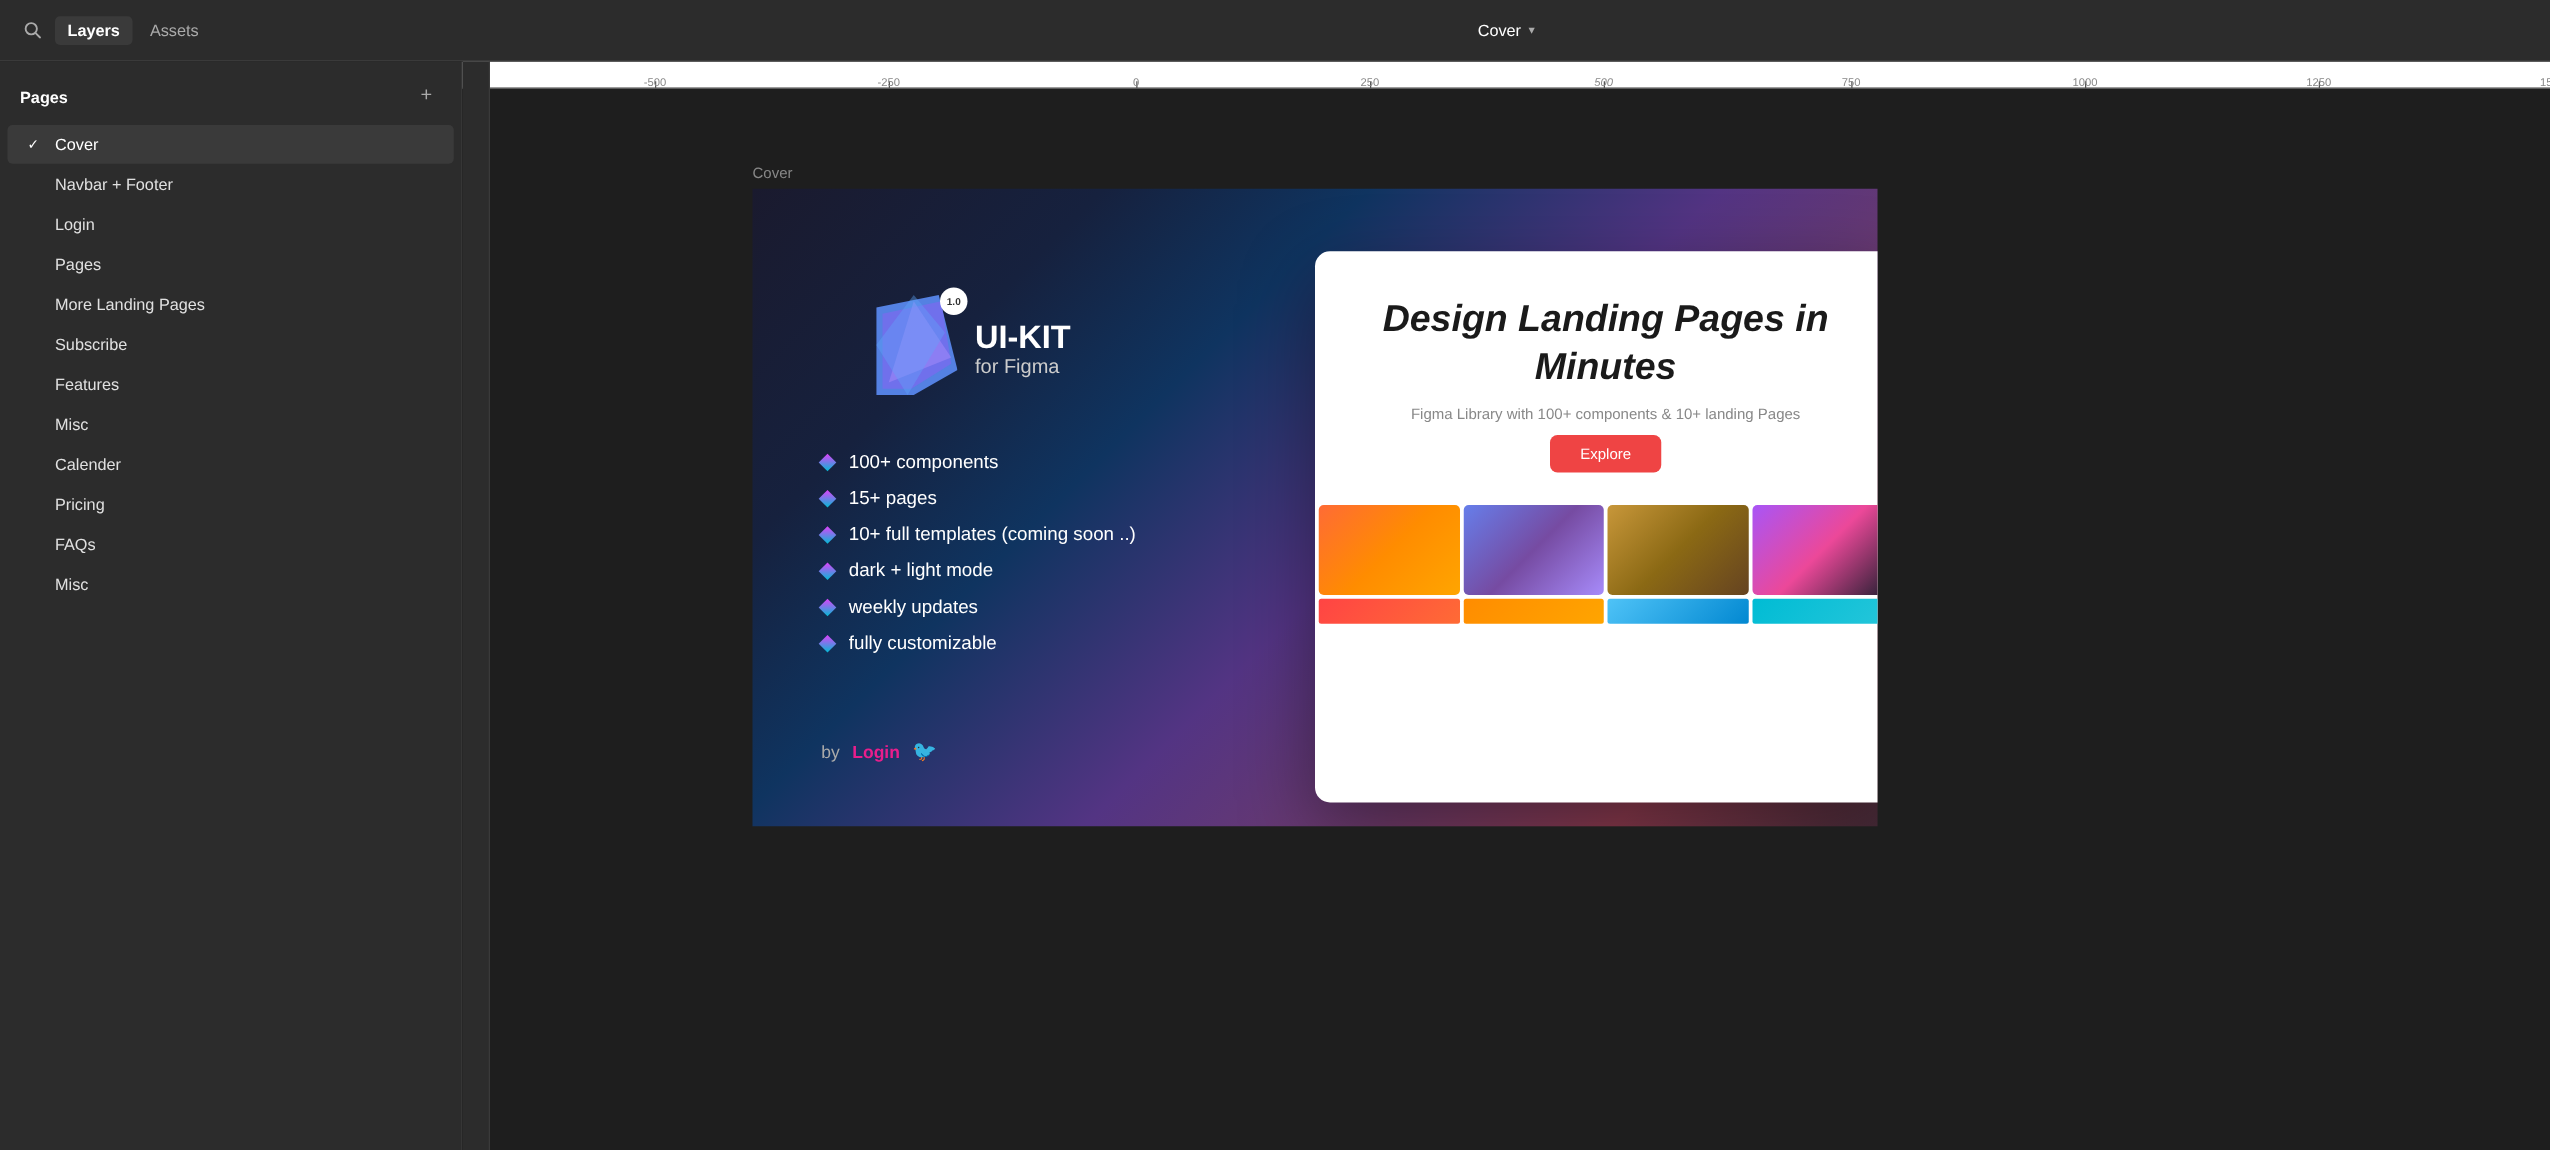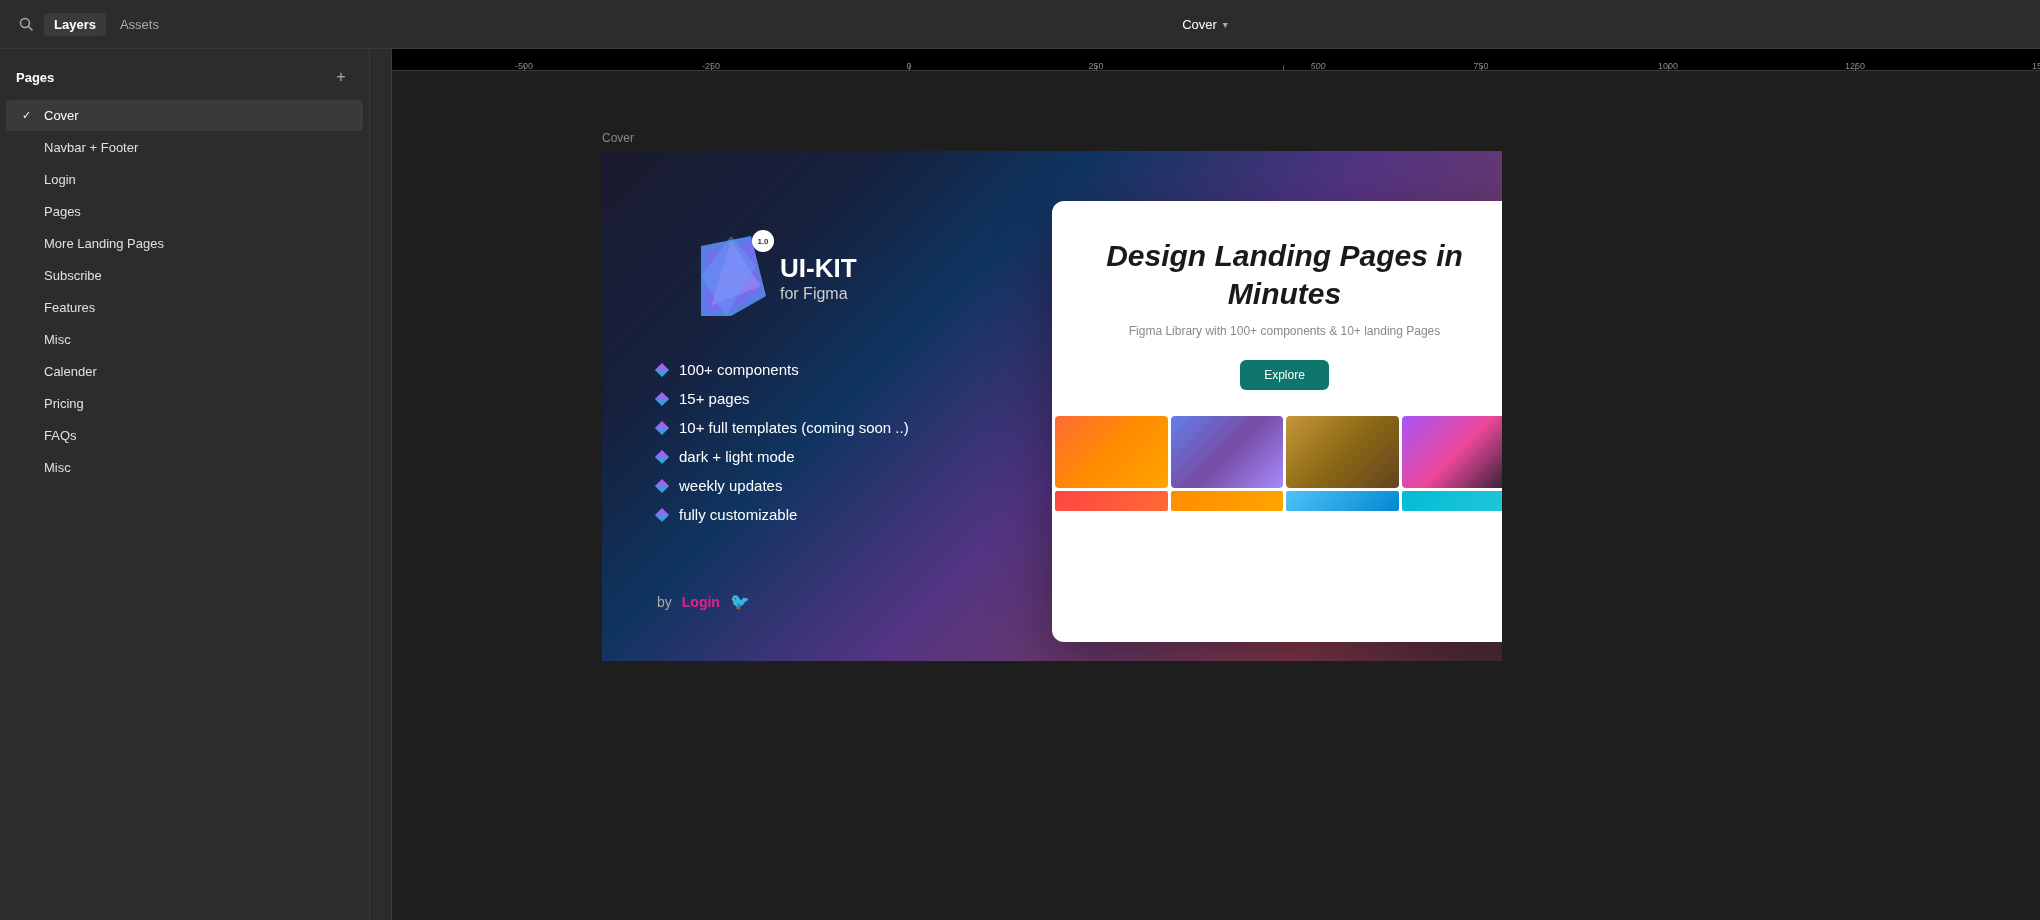--- a/index.html
+++ b/index.html
@@ -129,21 +129,21 @@
       position: relative;
       overflow: hidden;
       background: #1e1e1e;
     }
 
     
     .ruler-top {
       position: absolute;
       top: 0; left: 0; right: 0;
       height: 22px;
-      background: #000000;
+      background: #ffffff;
       border-bottom: 1px solid #3a3a3a;
       display: flex;
       align-items: flex-end;
       z-index: 5;
     }
     .ruler-left {
       position: absolute;
       top: 0; left: 0; bottom: 0;
       width: 22px;
       background: #2c2c2c;
@@ -320,26 +320,26 @@
       line-height: 1.25;
       margin-bottom: 10px;
     }
     .preview-card-sub {
       font-size: 12px;
       color: #888;
       line-height: 1.5;
     }
     .explore-btn {
       display: inline-block;
-      background: #0f766e;
+      background: #ef4444;
       color: #fff;
       padding: 8px 24px;
       border-radius: 6px;
       font-size: 12px;
-      margin-top: 20px;
+      margin-top: 8px;
       cursor: pointer;
     }
     .preview-grid {
       display: grid;
       grid-template-columns: repeat(4, 1fr);
       gap: 3px;
       padding: 0 3px;
       margin-top: 6px;
     }
     .preview-thumb {
@@ -466,21 +466,21 @@
       <div class="ruler-marks" id="ruler-top-marks">
           <div class="ruler-mark-line" style="left: 132px;"></div>
           <div class="ruler-mark" style="left: 132px;">-500</div>
           <div class="ruler-mark-line" style="left: 319px;"></div>
           <div class="ruler-mark" style="left: 319px;">-250</div>
           <div class="ruler-mark-line" style="left: 517px;"></div>
           <div class="ruler-mark" style="left: 517px;">0</div>
           <div class="ruler-mark-line" style="left: 704px;"></div>
           <div class="ruler-mark" style="left: 704px;">250</div>
           <div class="ruler-mark-line" style="left: 891px;"></div>
-          <div class="ruler-mark" style="left: 926px; font-style: italic;">500</div>
+          <div class="ruler-mark" style="left: 891px; font-style: italic;">500</div>
           <div class="ruler-mark-line" style="left: 1089px;"></div>
           <div class="ruler-mark" style="left: 1089px;">750</div>
           <div class="ruler-mark-line" style="left: 1276px;"></div>
           <div class="ruler-mark" style="left: 1276px;">1000</div>
           <div class="ruler-mark-line" style="left: 1463px;"></div>
           <div class="ruler-mark" style="left: 1463px;">1250</div>
           <div class="ruler-mark" style="left: 1650px;">1500</div>
         </div>
     </div>
     <div class="ruler-left">

